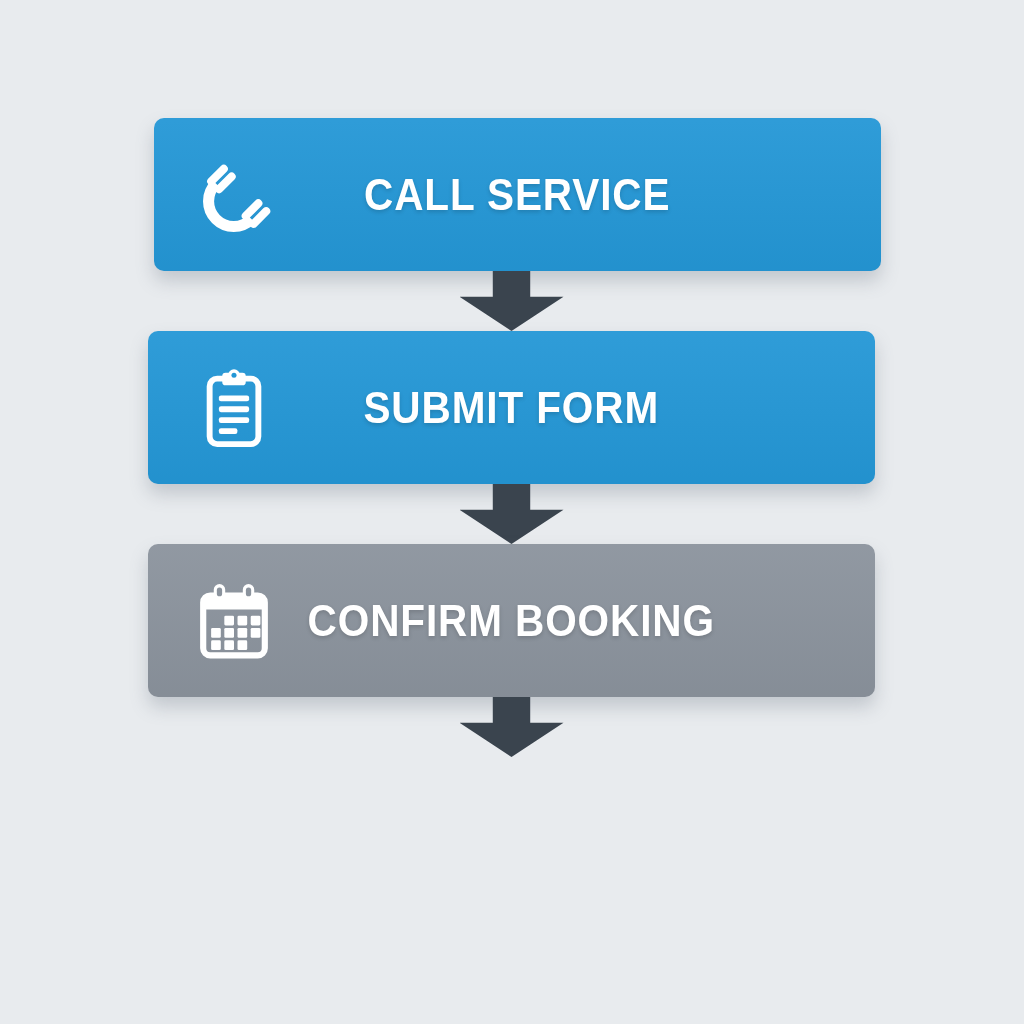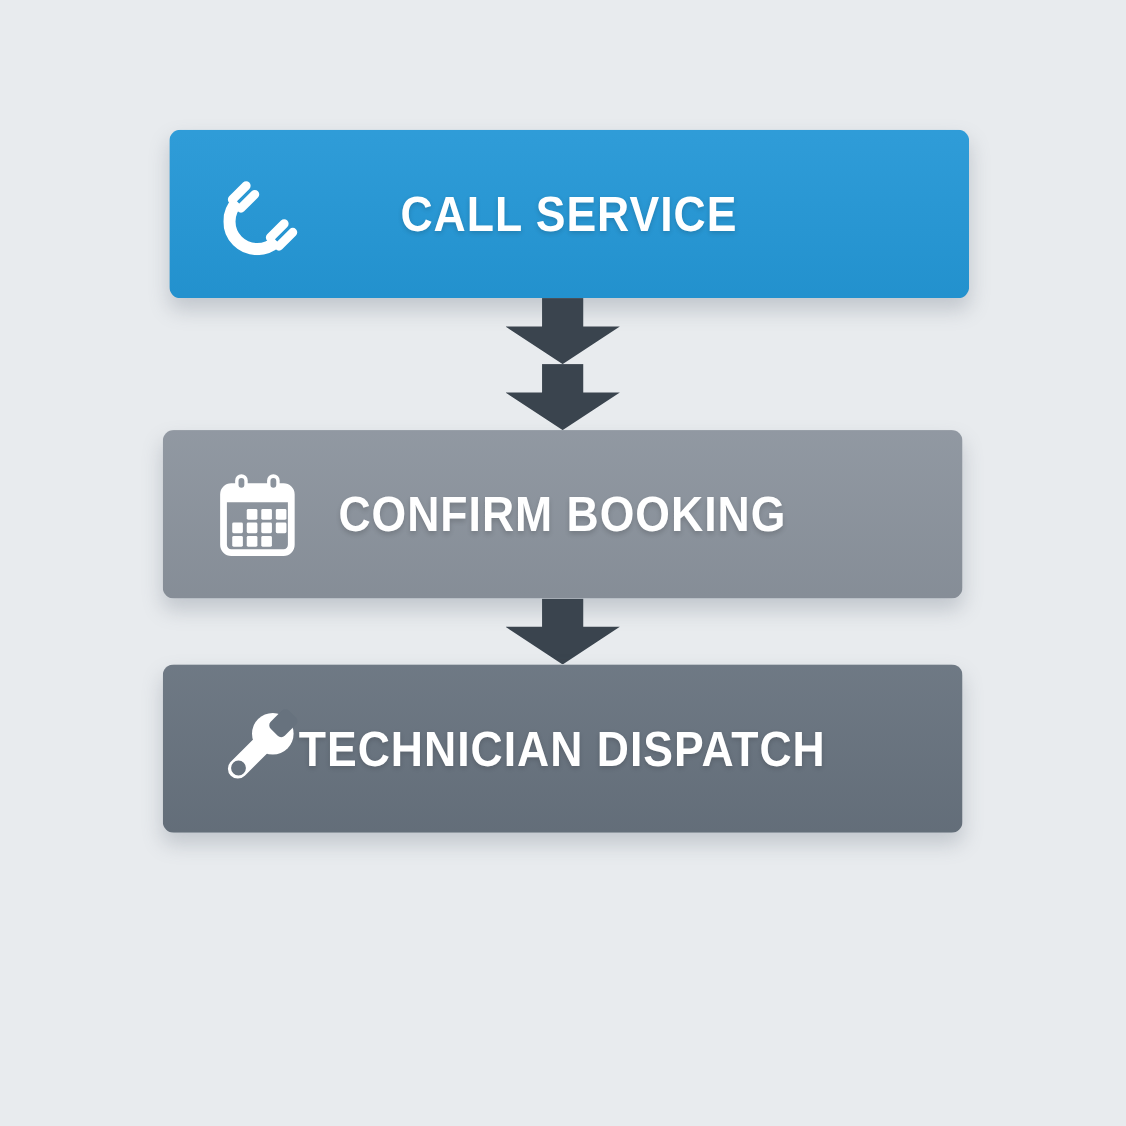--- a/index.html
+++ b/index.html
@@ -76,20 +76,35 @@
           <rect x="30" y="70" width="35" height="11" rx="5.5" fill="#ffffff"></rect>
           <rect x="30" y="85" width="35" height="11" rx="5.5" fill="#ffffff"></rect>
         </g>
       </svg>
     </span>
     <span class="label">CALL SERVICE</span>
   </div>
 
   <div class="connector"></div>
 
+  <div class="step" style="background-color: rgb(36, 151, 214);">
+    <span class="icon">
+      <svg viewBox="0 0 100 100" width="84" height="90" aria-hidden="true">
+        <rect x="21" y="15" width="58" height="78" rx="9" fill="none" stroke="#ffffff" stroke-width="7"></rect>
+        <circle cx="50" cy="11" r="7" fill="#ffffff"></circle>
+        <rect x="36" y="8" width="28" height="15" rx="4" fill="#ffffff"></rect>
+        <circle cx="50" cy="11" r="3" style="fill: var(--c-blue, #2497d6)"></circle>
+        <rect x="32" y="35" width="36" height="7" rx="2.5" fill="#ffffff"></rect>
+        <rect x="32" y="48" width="36" height="7" rx="2.5" fill="#ffffff"></rect>
+        <rect x="32" y="61" width="36" height="7" rx="2.5" fill="#ffffff"></rect>
+        <rect x="32" y="74" width="22" height="7" rx="2.5" fill="#ffffff"></rect>
+      </svg>
+    </span>
+    <span class="label">SUBMIT FORM</span>
+  </div>
 
   <div class="connector"></div>
 
   <div class="step" style="background-color: rgb(139, 147, 157); align-items: center;">
     <span class="icon">
       <svg viewBox="0 0 100 100" width="88" height="88" aria-hidden="true">
         <rect x="15" y="21" width="70" height="68" rx="8" fill="none" stroke="#ffffff" stroke-width="7"></rect>
         <path d="M15 37 v-8 a8 8 0 0 1 8-8 h54 a8 8 0 0 1 8 8 v8 z" fill="#ffffff"></path>
         <rect x="27" y="8" width="13" height="24" rx="6.5" fill="#ffffff"></rect>
         <rect x="60" y="8" width="13" height="24" rx="6.5" fill="#ffffff"></rect>
@@ -105,27 +120,14 @@
         <rect x="24" y="72" width="11" height="11" rx="1.5" fill="#ffffff"></rect>
         <rect x="39" y="72" width="11" height="11" rx="1.5" fill="#ffffff"></rect>
         <rect x="54" y="72" width="11" height="11" rx="1.5" fill="#ffffff"></rect>
       </svg>
     </span>
     <span class="label">CONFIRM BOOKING</span>
   </div>
 
   <div class="connector"></div>
 
-  <div class="step" style="background-color: rgb(103, 114, 126);">
-    <span class="icon">
-      <svg viewBox="0 0 100 100" width="90" height="90" aria-hidden="true">
-        <g transform="rotate(45 50 50)">
-          <circle cx="50" cy="28" r="21" fill="#ffffff"></circle>
-          <rect x="40" y="34" width="20" height="54" rx="10" fill="#ffffff"></rect>
-          <rect x="40" y="0" width="20" height="26" rx="5" style="fill: var(--c-gray_dark, #67727e)"></rect>
-          <circle cx="50" cy="77" r="7.5" style="fill: var(--c-gray_dark, #67727e)"></circle>
-        </g>
-      </svg>
-    </span>
-    <span class="label">TECHNICIAN DISPATCH</span>
-  </div>
 
 </div>
 
 </body></html>

